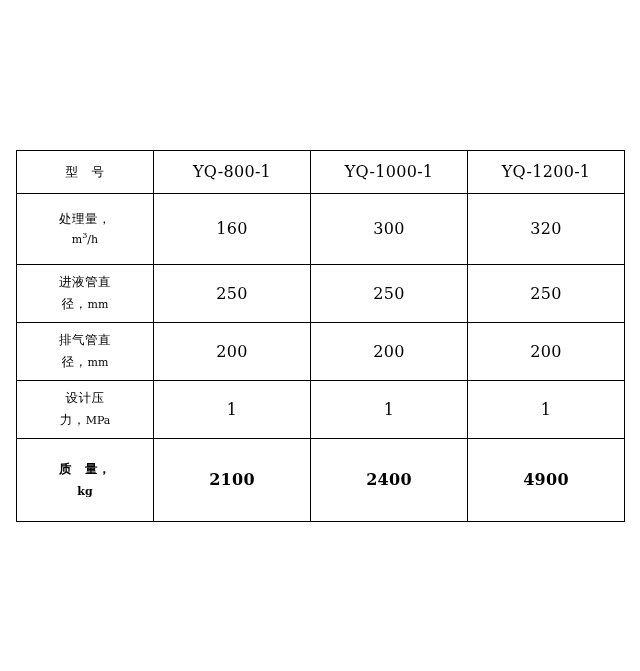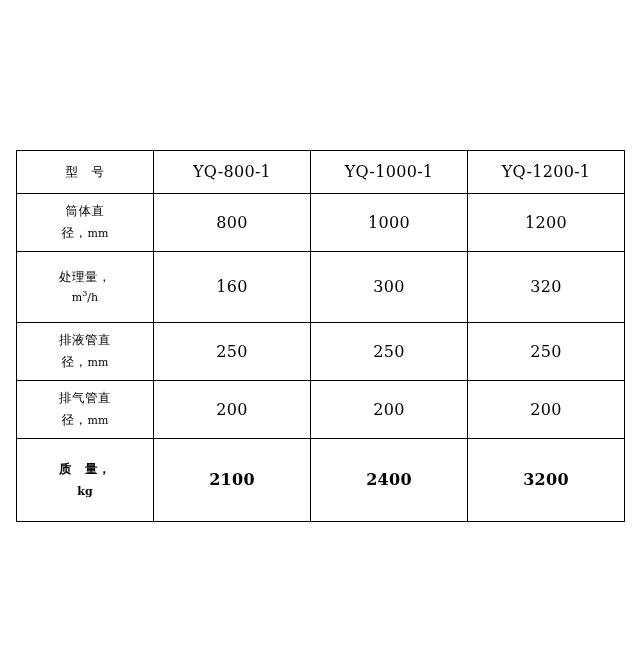--- a/index.html
+++ b/index.html
@@ -83,67 +83,67 @@
       <col class="c-data">
     </colgroup>
     <tbody>
       <tr class="row-h1">
         <td class="label-cell">型　号</td>
         <td class="data-cell">YQ-800-1</td>
         <td class="data-cell">YQ-1000-1</td>
         <td class="data-cell">YQ-1200-1</td>
       </tr>
 
-      <tr class="row-h2">
-        <td class="label-cell">
-          <div><span class="lbl">筒体直</span></div>
-          <div><span>径，</span><span class="unit">mm</span></div>
-        </td>
-        <td class="data-cell">800</td>
-        <td class="data-cell">1000</td>
-        <td class="data-cell">1200</td>
-      </tr>
 
       <tr class="row-h3">
         <td class="label-cell wide">
           <div><span>处理量，</span></div>
           <div class="unit"><span>m</span><sup>3</sup><span>/h</span></div>
         </td>
         <td class="data-cell">160</td>
         <td class="data-cell">300</td>
         <td class="data-cell">320</td>
       </tr>
 
 
       <tr class="row-h2">
         <td class="label-cell">
-          <div><span class="lbl">排液管直</span></div>
+          <div><span class="lbl">进液管直</span></div>
           <div><span>径，</span><span class="unit">mm</span></div>
         </td>
         <td class="data-cell">250</td>
         <td class="data-cell">250</td>
         <td class="data-cell">250</td>
       </tr>
 
       <tr class="row-h2">
         <td class="label-cell">
           <div><span class="lbl">排气管直</span></div>
           <div><span>径，</span><span class="unit">mm</span></div>
         </td>
         <td class="data-cell">200</td>
         <td class="data-cell">200</td>
         <td class="data-cell">200</td>
       </tr>
 
+      <tr class="row-h2">
+        <td class="label-cell">
+          <div><span class="lbl">设计压</span></div>
+          <div><span>力，</span><span class="unit">MPa</span></div>
+        </td>
+        <td class="data-cell">1</td>
+        <td class="data-cell">1</td>
+        <td class="data-cell">1</td>
+      </tr>
 
       <tr class="row-h4">
         <td class="label-cell">
           <div><span>质　量，</span></div>
           <div><span class="unit">kg</span></div>
         </td>
         <td class="data-cell">2100</td>
         <td class="data-cell">2400</td>
-        <td class="data-cell">3200</td>
+        <td class="data-cell">4900</td>
       </tr>
 
     </tbody>
   </table>
 </div>
 
 </body></html>

